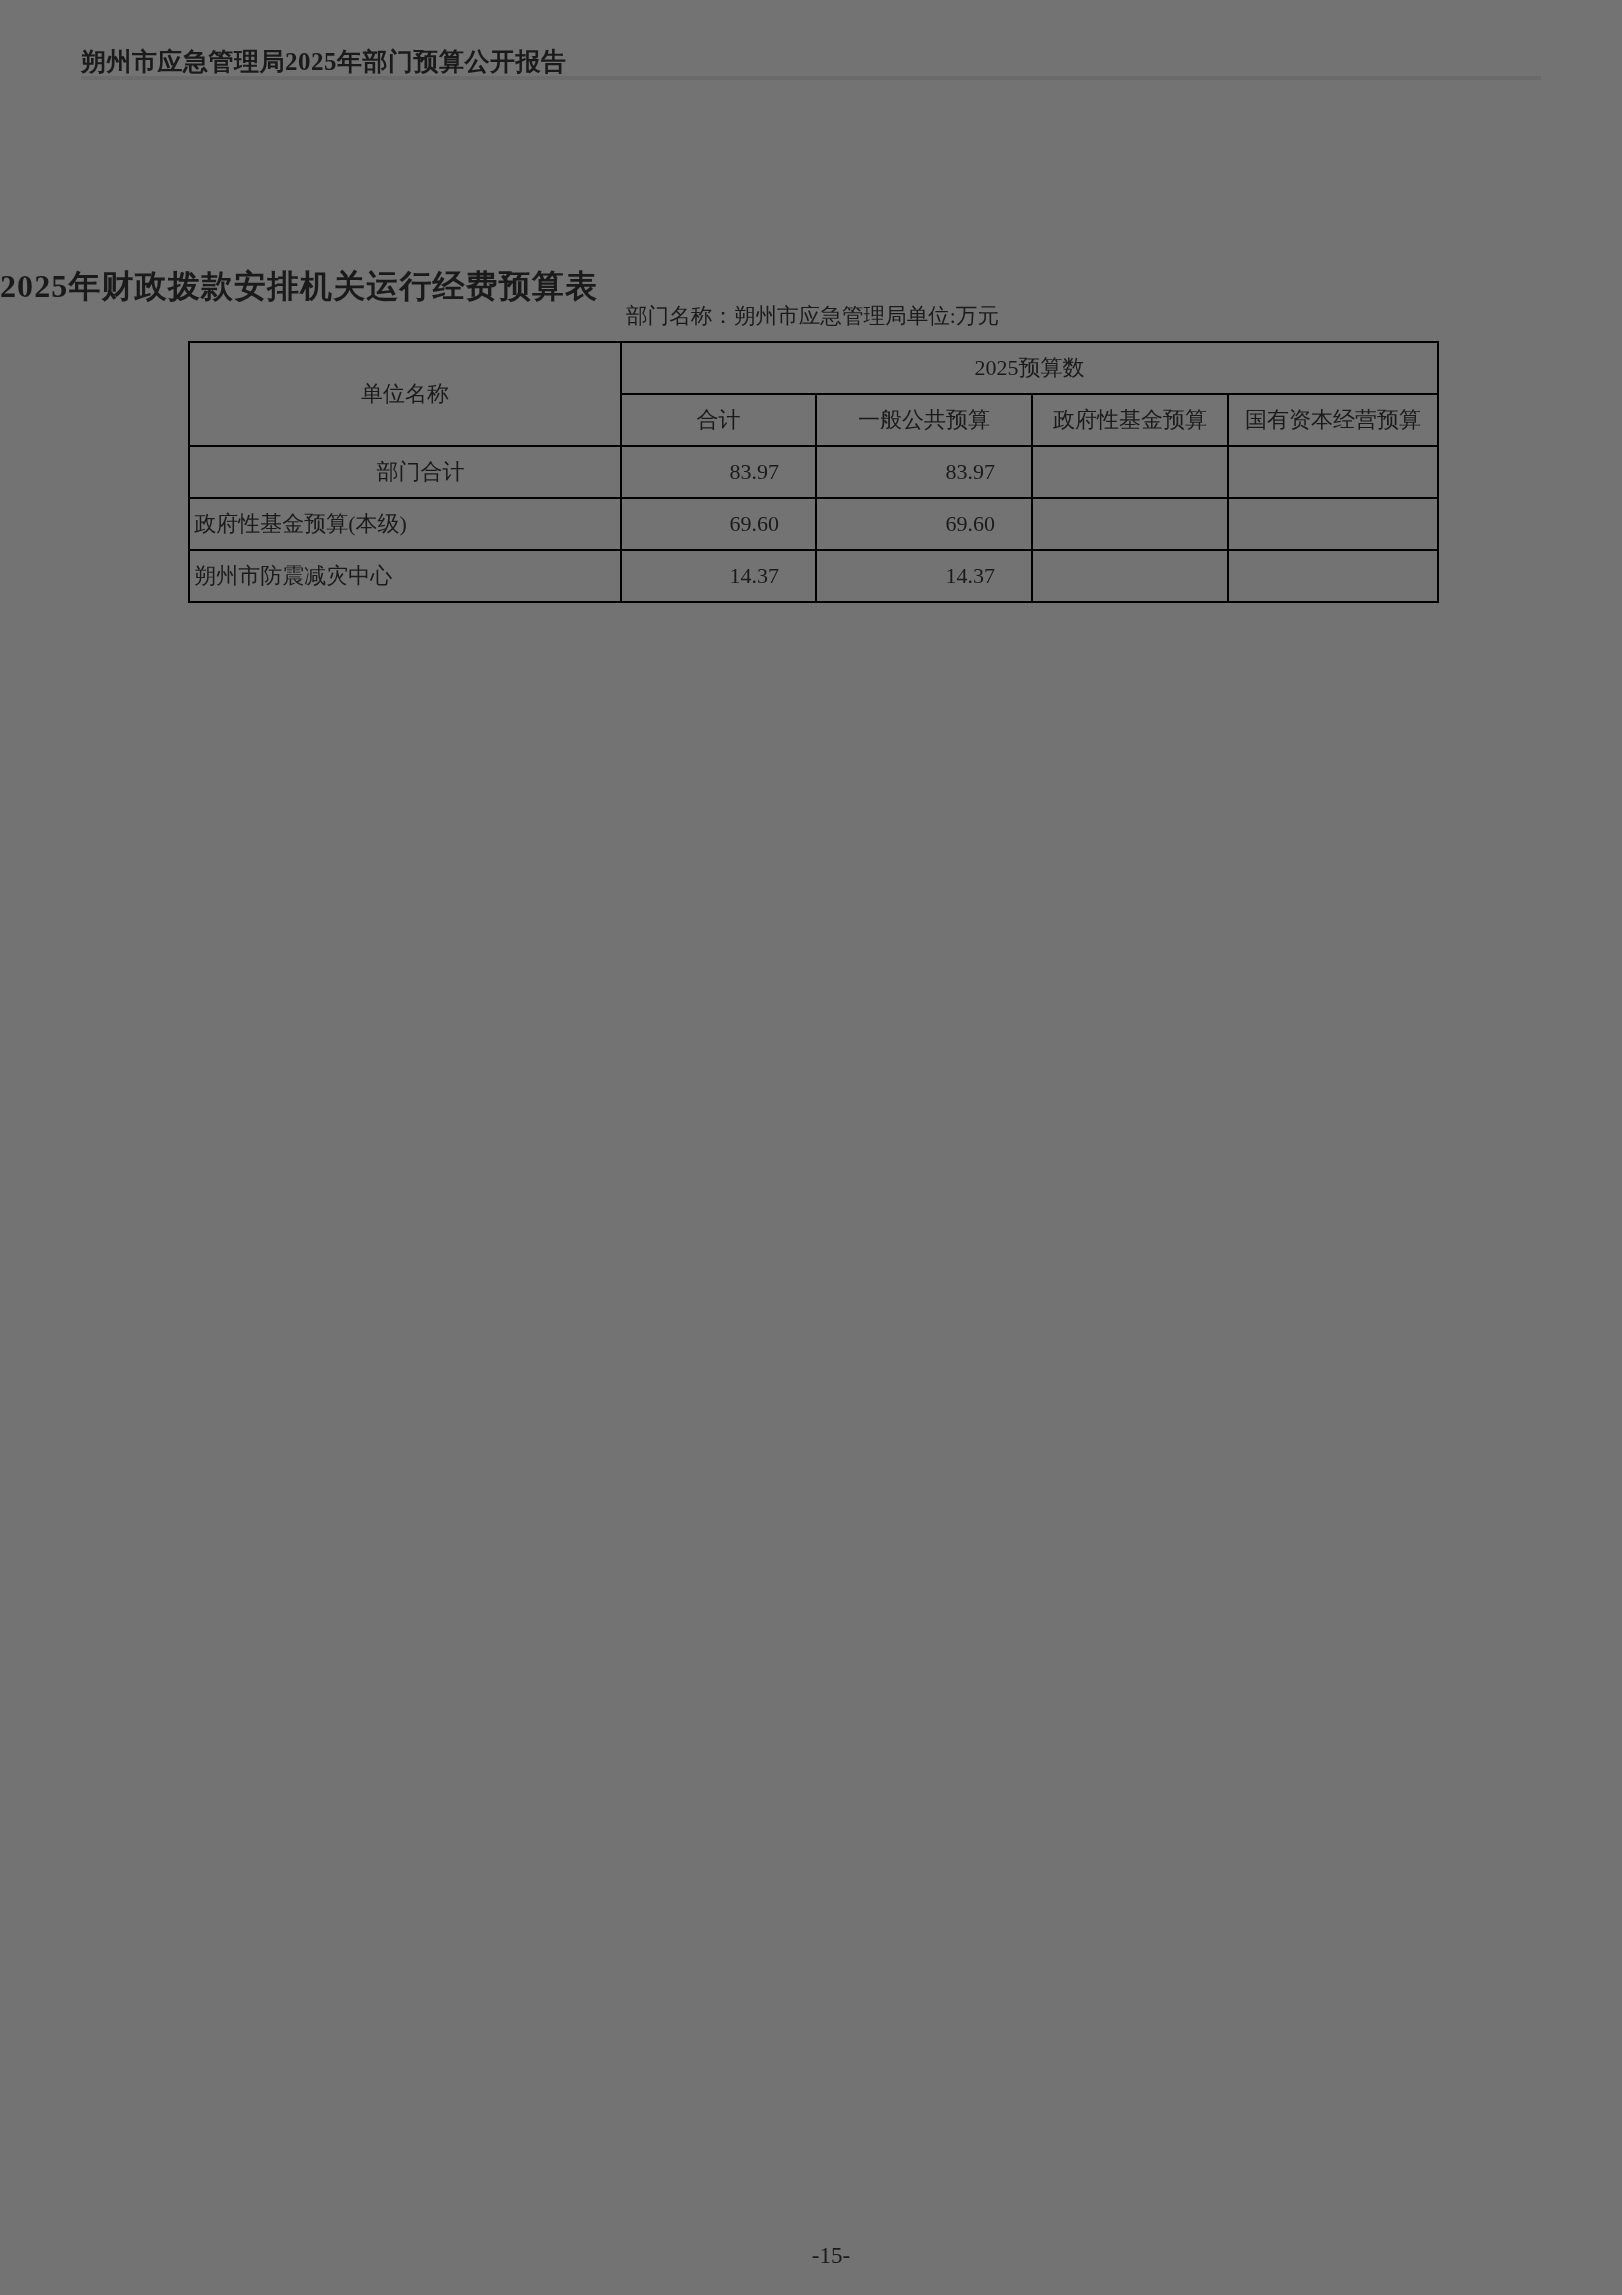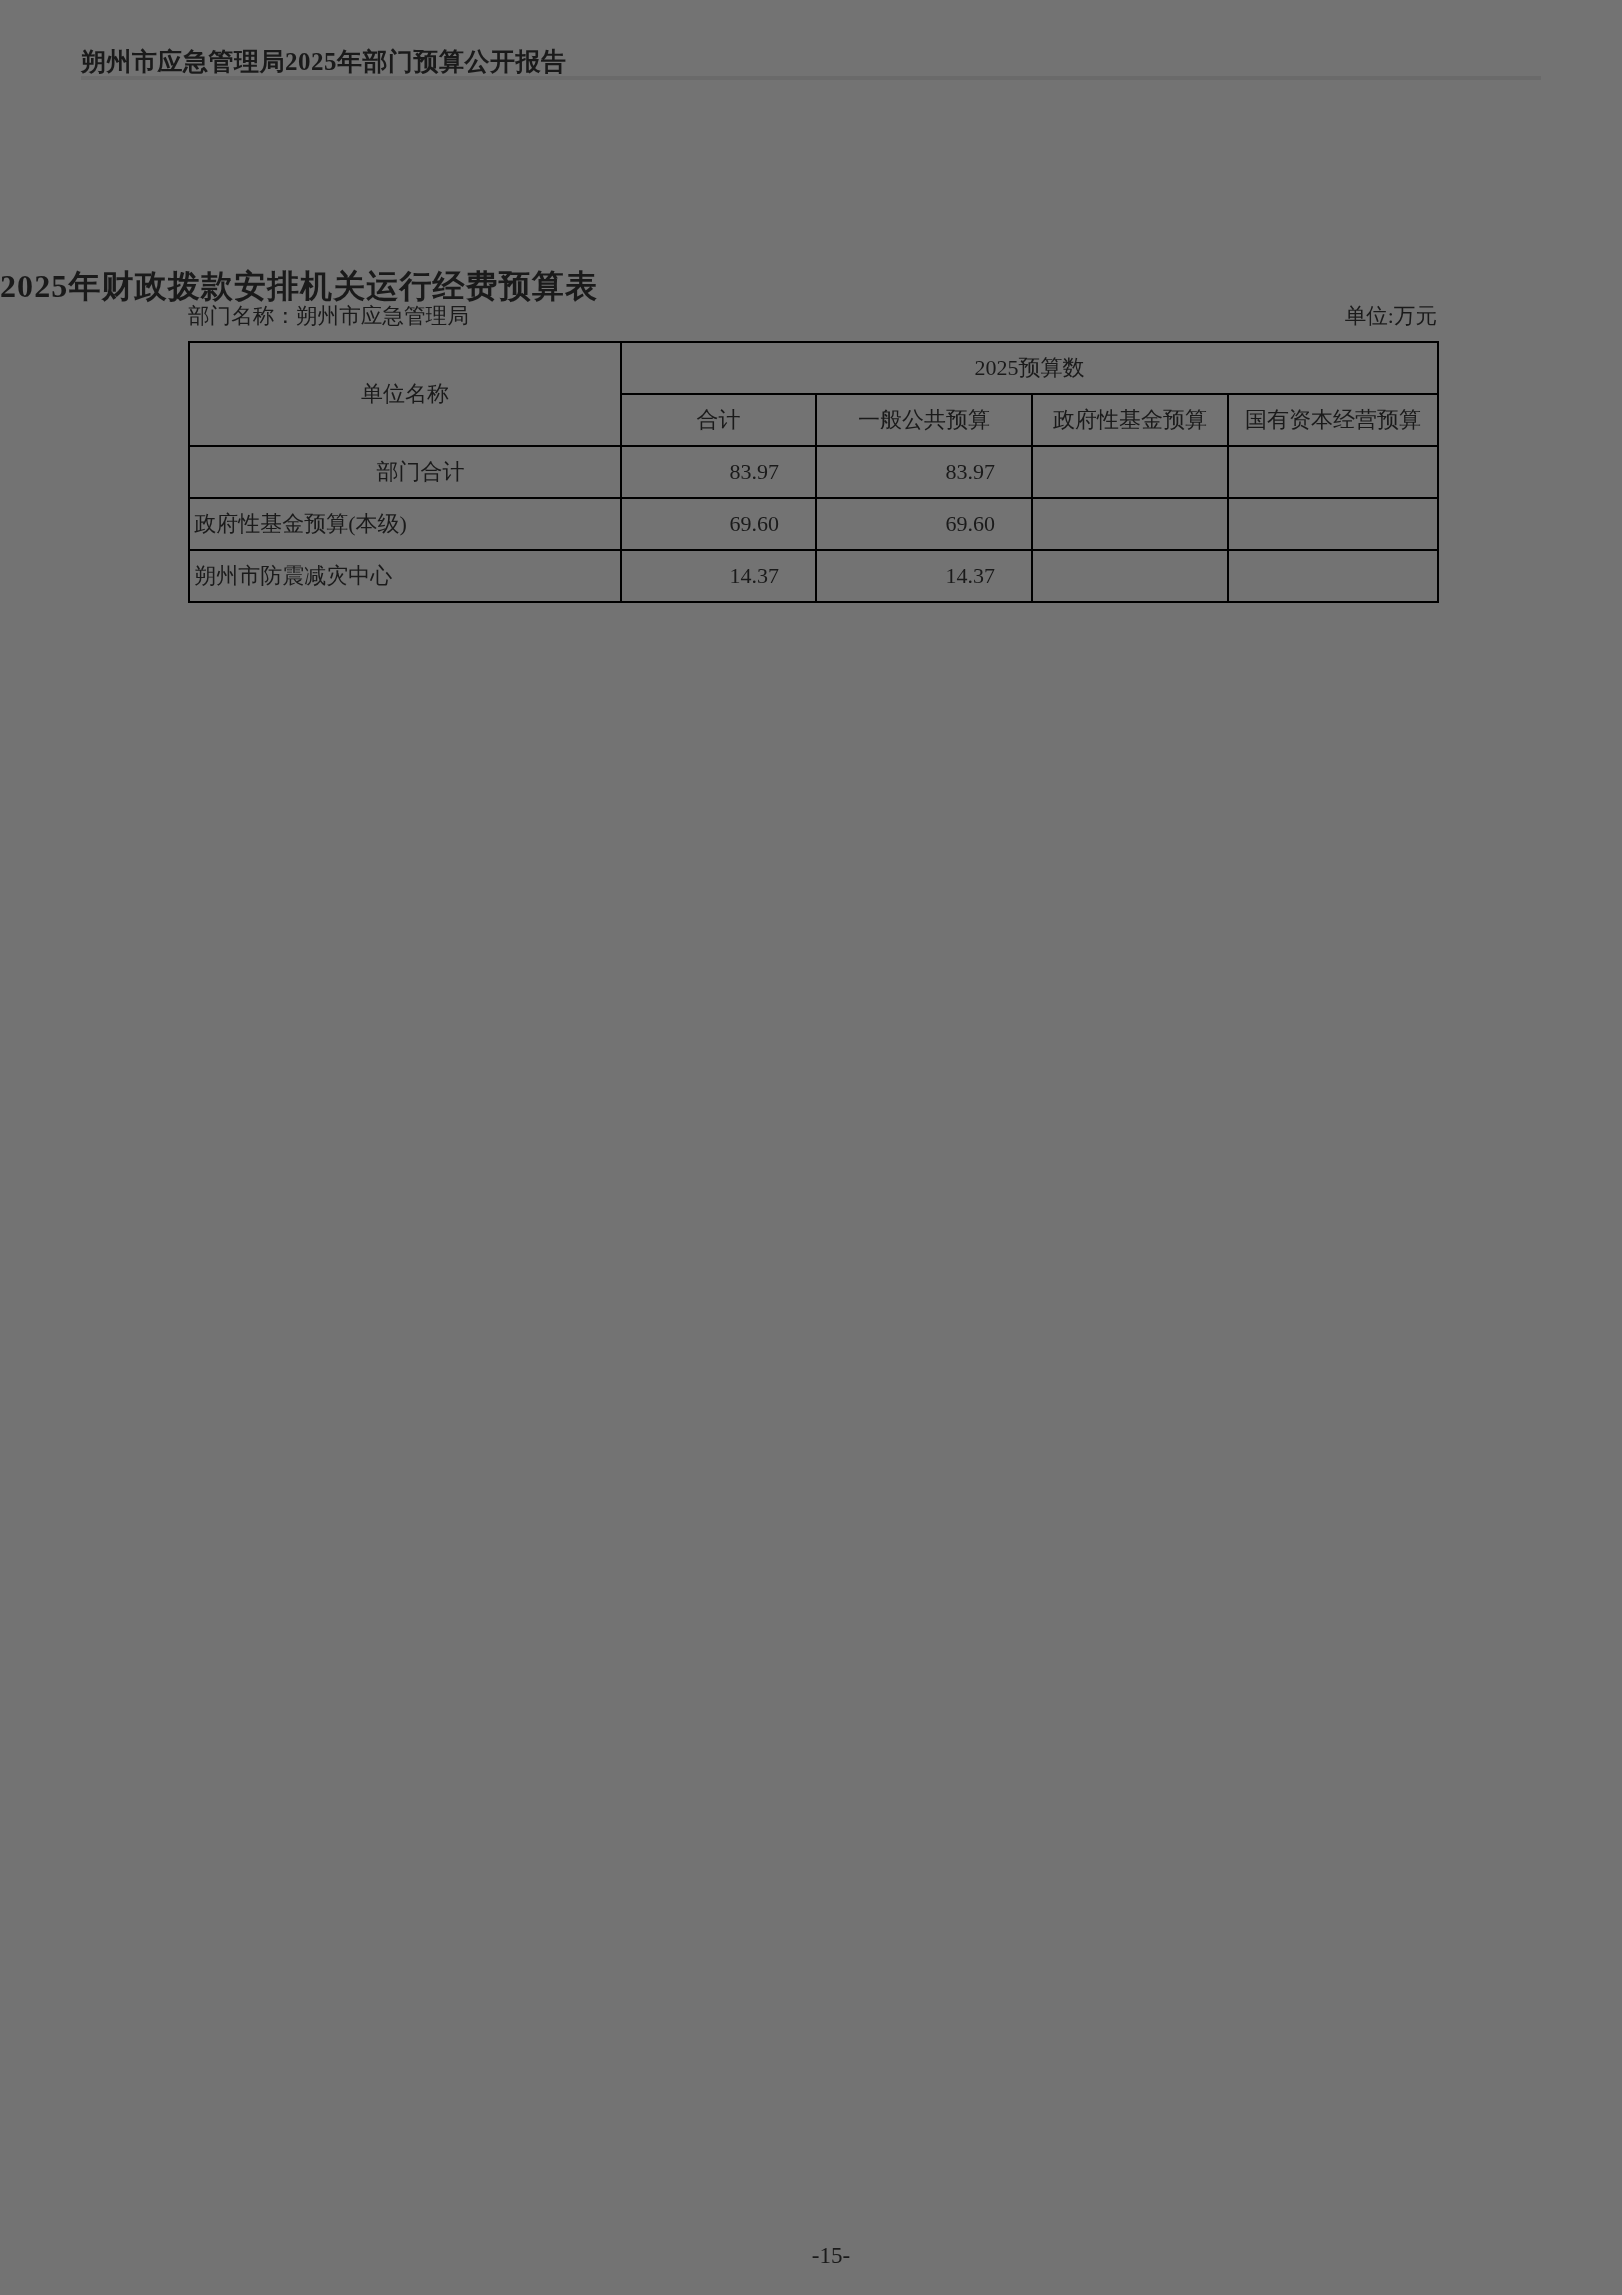--- a/index.html
+++ b/index.html
@@ -58,21 +58,21 @@
     margin-top: 12px;
   }
 
   
   .meta-row {
     position: absolute;
     left: 188px;
     top: 301px;
     width: 1249px;
     display: flex;
-    justify-content: space-between;
+    justify-content: center;
     align-items: flex-end;
     font-size: 21.6px;
   }
 
   
   table.budget {
     position: absolute;
     left: 188px;
     top: 341px;
     width: 1249px;

